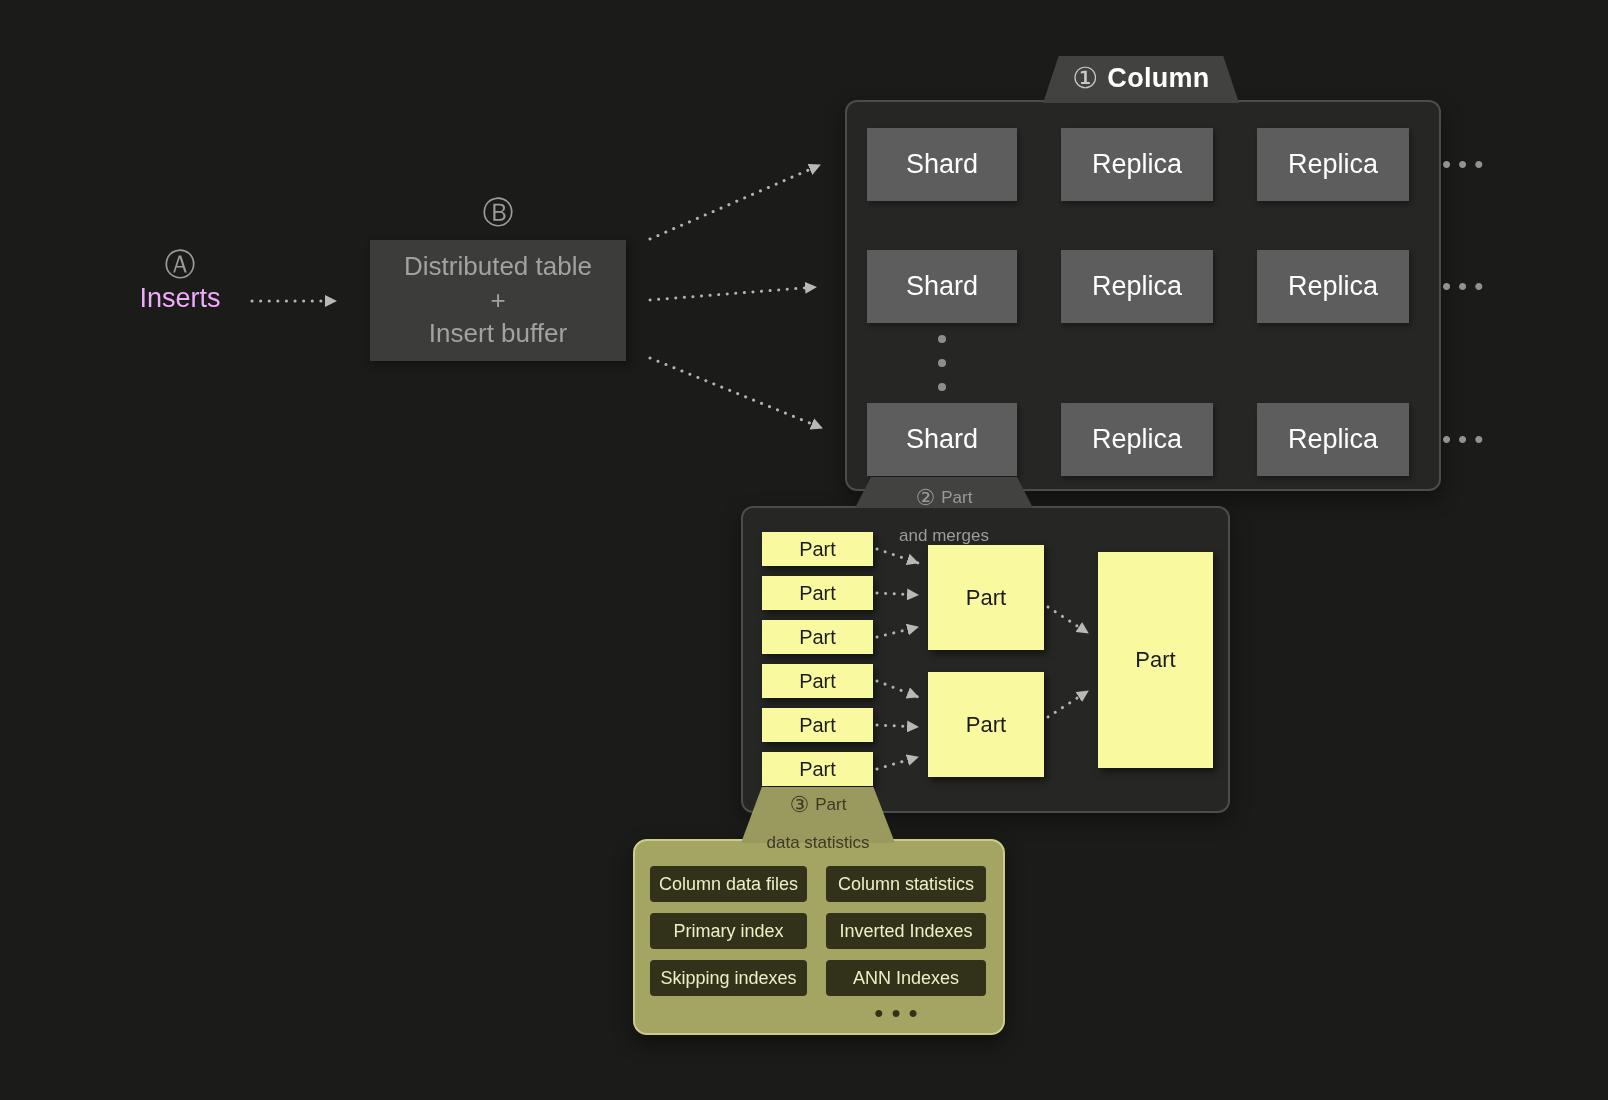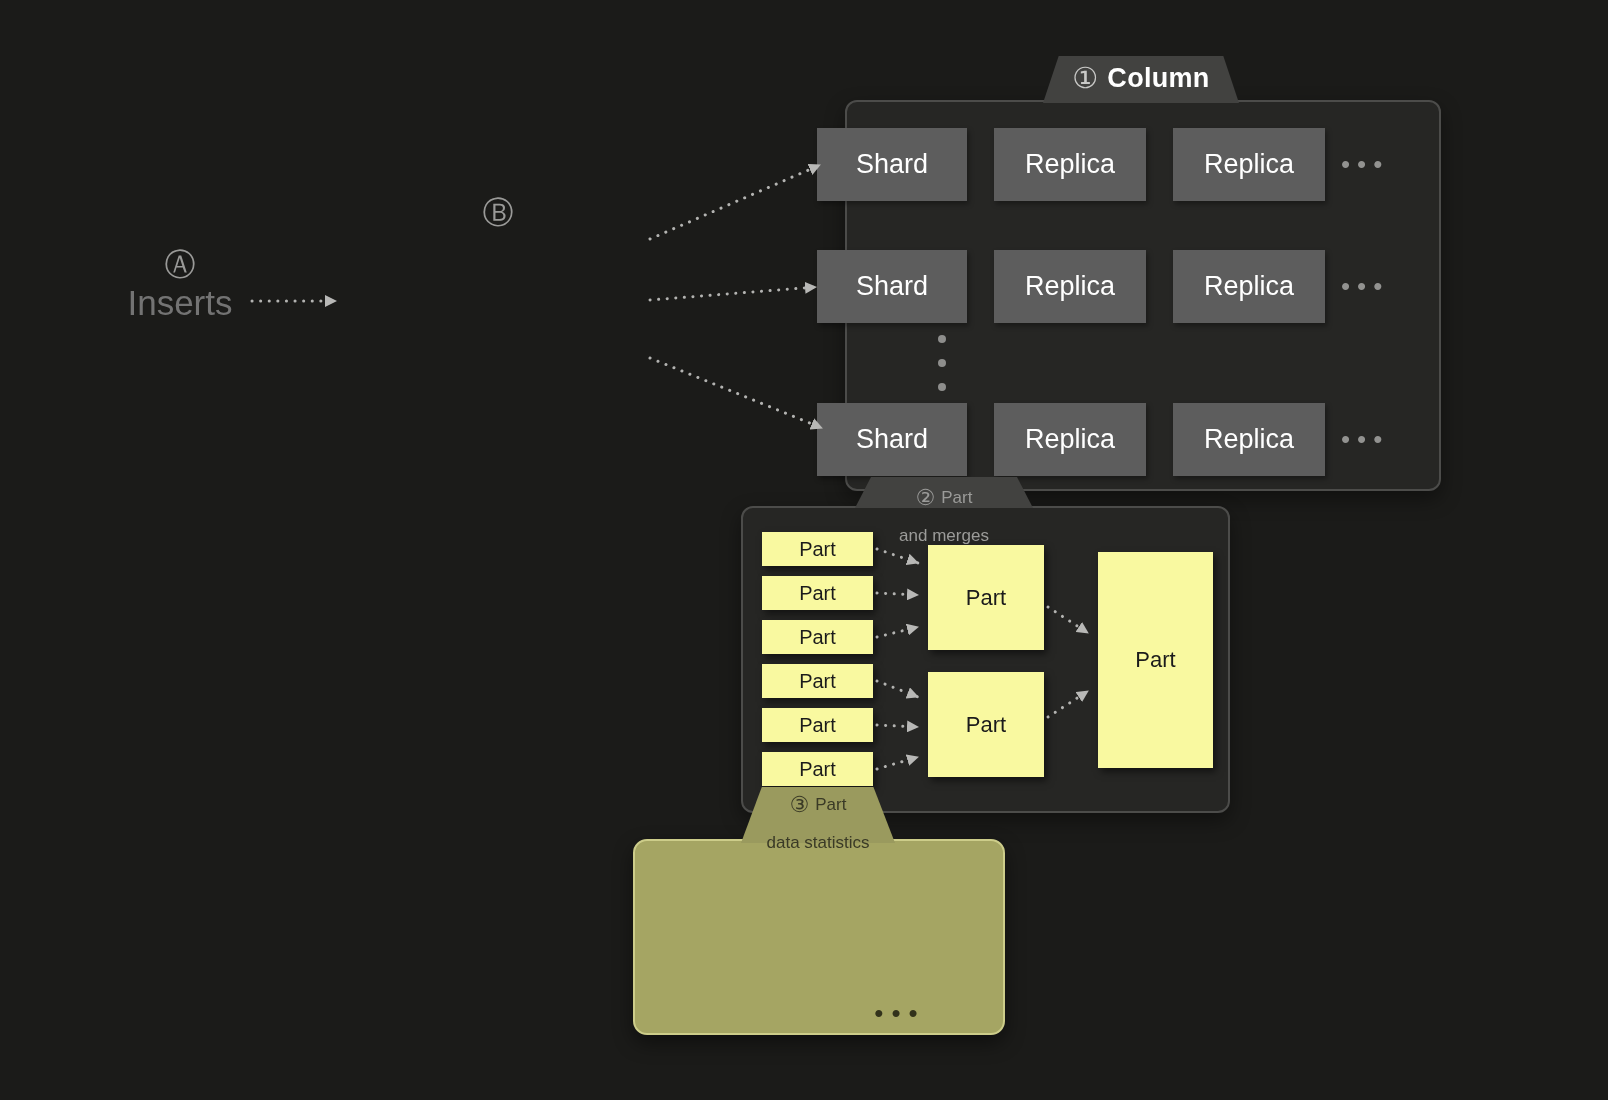--- a/index.html
+++ b/index.html
@@ -13,29 +13,29 @@
            box-shadow:0 8px 20px rgba(0,0,0,.4); z-index:1; }
   .tab   { background:#424240; z-index:3; }
 
   
   .tab-label-lg { display:flex; align-items:center; justify-content:center; gap:9px; z-index:4; }
   .badge-inline { color:#c9c9c7; font-size:29px; line-height:1; }
   .title-white  { color:#ffffff; font-size:27px; font-weight:bold; letter-spacing:.3px; }
 
   
   .badge-circ { text-align:center; color:#9a9a98; font-size:31px; z-index:2; }
-  .gray-label { text-align:center; color:#737373; font-size:35px; z-index:2; }
+  .gray-label { text-align:center; color:#f0abfc; font-size:27px; z-index:2; }
 
   
   .dist-box { background:#3c3c3a; color:#a2a2a0; font-size:26px; line-height:1.3;
               display:flex; flex-direction:column; align-items:center; justify-content:center;
               box-shadow:3px 4px 8px rgba(0,0,0,.4); z-index:2; }
 
   
-  .shard-row { left:817px; display:flex; align-items:center; height:73px; z-index:2; }
+  .shard-row { left:867px; display:flex; gap:17px; align-items:center; height:73px; z-index:2; }
   .cell { height:73px; background:#5d5d5d; color:#ffffff; font-size:27px;
           display:flex; align-items:center; justify-content:center;
           box-shadow:2px 3px 5px rgba(0,0,0,.35); }
   .w150 { width:150px; } .w152 { width:152px;margin-left:27px; }
   .row-dots { margin-left:16px; color:#929290; font-size:26px; letter-spacing:7px; }
 
   .vdots { display:flex; flex-direction:column; gap:16px; z-index:2; }
   .vdots .dot { width:8px; height:8px; border-radius:50%; background:#8e8e8c; }
 
   
@@ -64,20 +64,25 @@
 </style>
 </head>
 <body>
 
 <div class="canvas">
 
   <div class="abs badge-circ" style="left:120px;top:244px;width:120px;">Ⓐ</div>
   <div class="abs gray-label" style="left:110px;top:283px;width:140px;">Inserts</div>
 
   <div class="abs badge-circ" style="left:370px;top:192px;width:256px;">Ⓑ</div>
+  <div class="abs dist-box" style="left:370px;top:240px;width:256px;height:121px;">
+    <div>Distributed table</div>
+    <div>+</div>
+    <div>Insert buffer</div>
+  </div>
 
   <div class="abs panel" style="left:845px;top:100px;width:596px;height:391px;"></div>
   <div class="abs tab" style="left:1043px;top:56px;width:196px;height:47px;clip-path:polygon(8% 0,92% 0,100% 100%,0 100%);"></div>
   <div class="abs tab-label-lg" style="left:1043px;top:56px;width:196px;height:44px;">
     <span class="badge-inline">①</span>
     <span class="title-white">Column</span>
   </div>
 
   <div class="abs shard-row" style="top:128px;">
     <div class="cell w150">Shard</div>
@@ -132,20 +137,28 @@
   <div class="abs olive-panel" style="left:633px;top:839px;width:372px;height:196px;"></div>
   <div class="abs tab3" style="left:741px;top:787px;width:154px;height:56px;clip-path:polygon(13.5% 0,86% 0,100% 100%,0 100%);"></div>
   <div class="abs tab-label-sm t3" style="left:741px;top:794px;width:154px;">
     <div class="tl-row">
       <span class="badge-sm">③</span>
       <span>Part</span>
     </div>
     <div class="tl-row2">data statistics</div>
   </div>
 
+  <div class="abs struct-grid" style="left:650px;top:866px;">
+    <div class="struct-item">Column data files</div>
+    <div class="struct-item">Column statistics</div>
+    <div class="struct-item">Primary index</div>
+    <div class="struct-item">Inverted Indexes</div>
+    <div class="struct-item">Skipping indexes</div>
+    <div class="struct-item">ANN Indexes</div>
+  </div>
   <div class="abs struct-dots" style="left:855px;top:998px;width:90px;">•••</div>
 
   <svg class="abs arrows" width="1608" height="1100" viewBox="0 0 1608 1100">
     <defs>
       <marker id="ah" markerUnits="userSpaceOnUse" markerWidth="14" markerHeight="12" refX="11" refY="6" orient="auto">
         <path d="M0,0 L12,6 L0,12 Z" fill="#b8b8b6"></path>
       </marker>
     </defs>
     <g stroke="#b3b3b1" stroke-width="3" fill="none" stroke-linecap="round" stroke-dasharray="0.1 8.5">
       <path d="M252,301 L336,301" marker-end="url(#ah)"></path>

